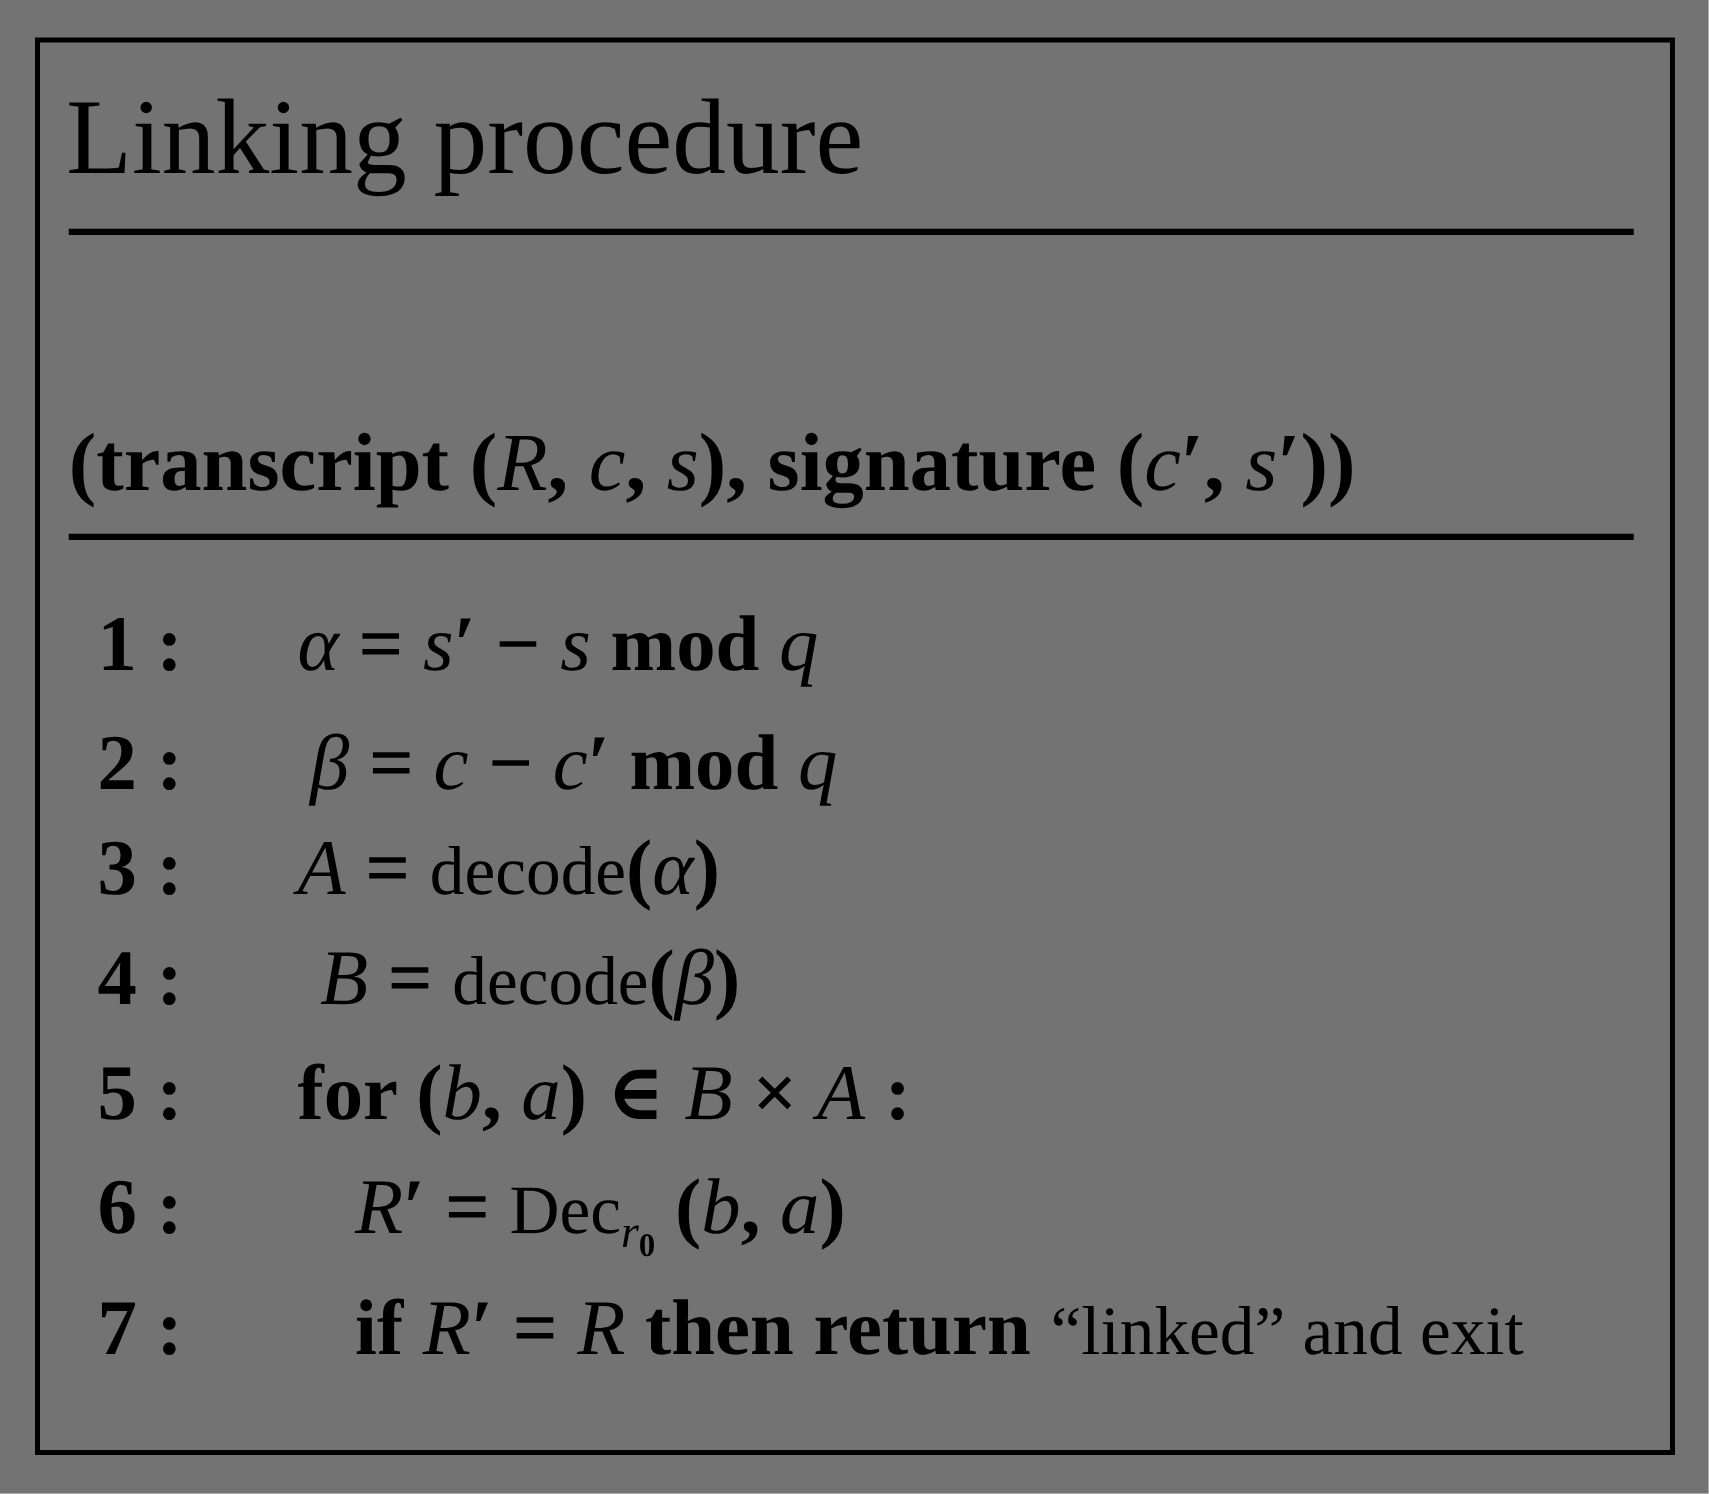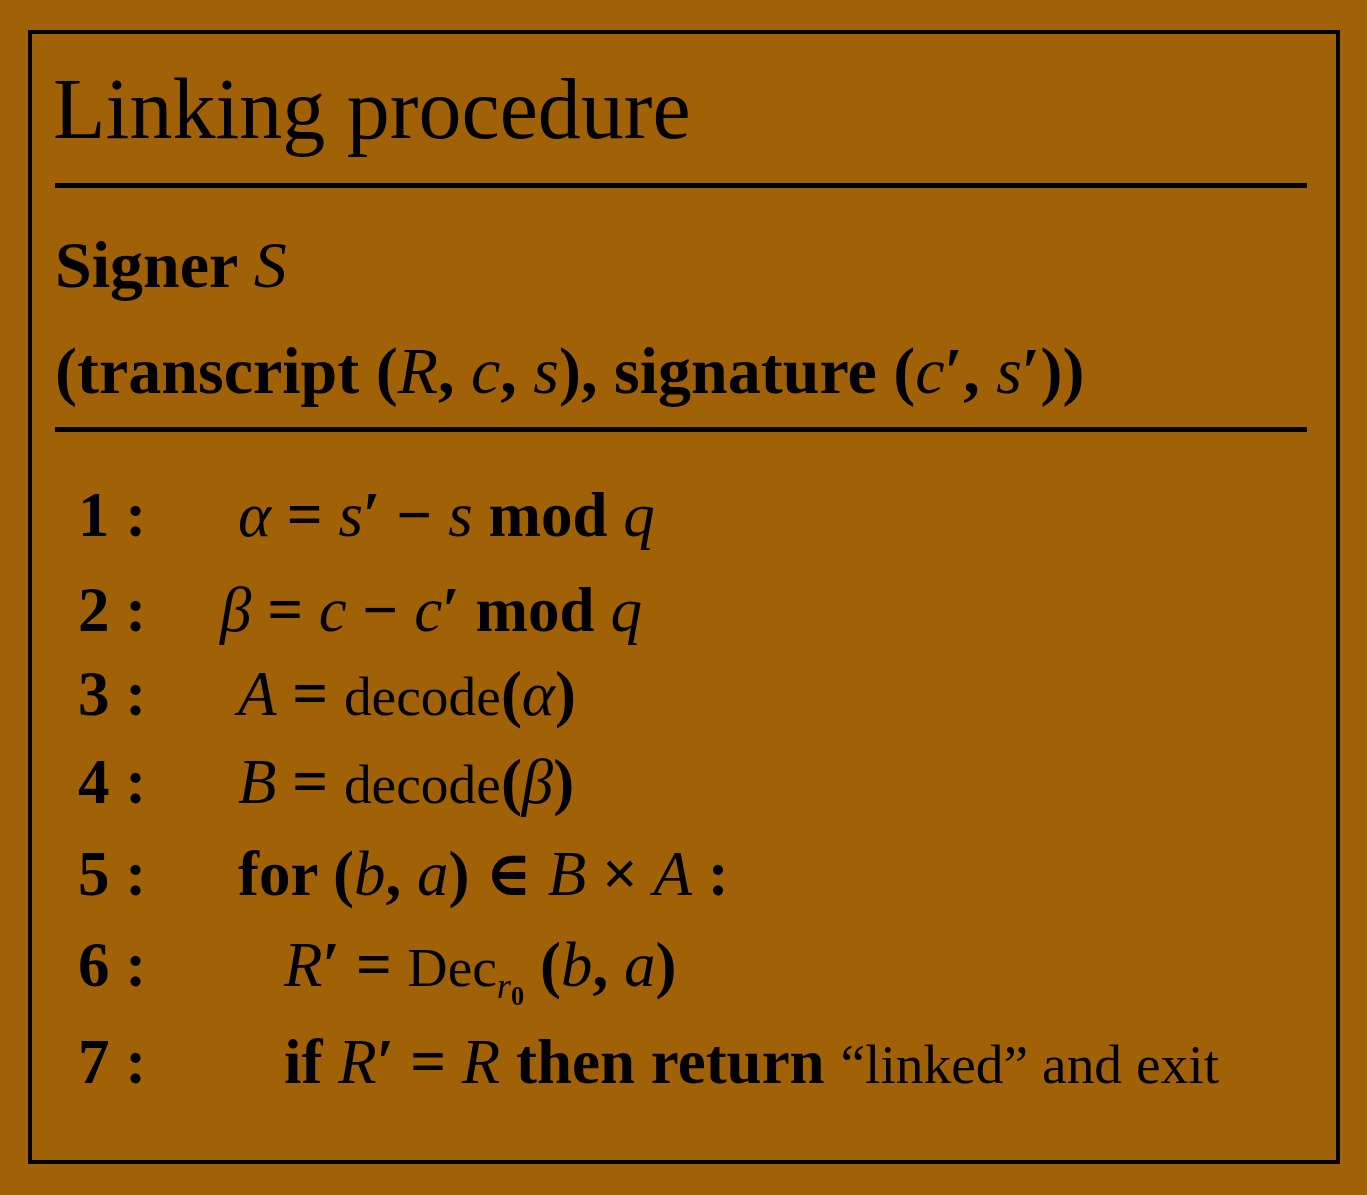--- a/index.html
+++ b/index.html
@@ -4,21 +4,21 @@
 <style>
   html, body {
     margin: 0;
     padding: 0;
     background: #ffffff;
   }
   .page {
     position: relative;
     width: 1367px;
     height: 1195px;
-    background: #a16207;
+    background: #737373;
     color: #000000;
     font-family: "Liberation Serif", "DejaVu Serif", serif;
     overflow: hidden;
   }
   .frame {
     position: absolute;
     left: 28px;
     top: 30px;
     width: 1312px;
     height: 1134px;
@@ -84,28 +84,27 @@
 </head>
 <body>
 
 <div class="page">
   <div class="frame"></div>
 
   <div class="title">Linking procedure</div>
 
   <div class="rule rule1"></div>
 
-  <div class="line party"><span class="seg bf">Signer </span><span class="seg cal">S</span></div>
 
   <div class="line inputs"><span class="seg rm">(transcript (</span><span class="seg it">R</span><span class="seg rm">, </span><span class="seg it">c</span><span class="seg rm">, </span><span class="seg it">s</span><span class="seg rm">), signature (</span><span class="seg it">c</span><span class="seg rm">′</span><span class="seg rm">, </span><span class="seg it">s</span><span class="seg rm">′</span><span class="seg rm">))</span></div>
 
   <div class="rule rule2"></div>
 
   <div id="steps">
       <div class="step" style="top: 484px;"><span class="step-num rm">1 :</span><span class="step-code" style="left: 222px;"><span class="seg it">α</span><span class="seg rm"> = </span><span class="seg it">s</span><span class="seg rm">′</span><span class="seg rm"> − </span><span class="seg it">s</span><span class="seg rm"> mod </span><span class="seg it">q</span></span></div>
-      <div class="step" style="top: 579px;"><span class="step-num rm">2 :</span><span class="step-code" style="left: 204px;"><span class="seg it">β</span><span class="seg rm"> = </span><span class="seg it">c</span><span class="seg rm"> − </span><span class="seg it">c</span><span class="seg rm">′</span><span class="seg rm"> mod </span><span class="seg it">q</span></span></div>
+      <div class="step" style="top: 579px;"><span class="step-num rm">2 :</span><span class="step-code" style="left: 232px;"><span class="seg it">β</span><span class="seg rm"> = </span><span class="seg it">c</span><span class="seg rm"> − </span><span class="seg it">c</span><span class="seg rm">′</span><span class="seg rm"> mod </span><span class="seg it">q</span></span></div>
       <div class="step" style="top: 663px;"><span class="step-num rm">3 :</span><span class="step-code" style="left: 222px;"><span class="seg it">A</span><span class="seg rm"> = </span><span class="seg sf">decode</span><span class="seg rm">(</span><span class="seg it">α</span><span class="seg rm">)</span></span></div>
-      <div class="step" style="top: 751px;"><span class="step-num rm">4 :</span><span class="step-code" style="left: 222px;"><span class="seg it">B</span><span class="seg rm"> = </span><span class="seg sf">decode</span><span class="seg rm">(</span><span class="seg it">β</span><span class="seg rm">)</span></span></div>
+      <div class="step" style="top: 751px;"><span class="step-num rm">4 :</span><span class="step-code" style="left: 240px;"><span class="seg it">B</span><span class="seg rm"> = </span><span class="seg sf">decode</span><span class="seg rm">(</span><span class="seg it">β</span><span class="seg rm">)</span></span></div>
       <div class="step" style="top: 843px;"><span class="step-num rm">5 :</span><span class="step-code" style="left: 222px;"><span class="seg bf">for </span><span class="seg rm">(</span><span class="seg it">b</span><span class="seg rm">, </span><span class="seg it">a</span><span class="seg rm">) ∈ </span><span class="seg it">B</span><span class="seg rm"> × </span><span class="seg it">A</span><span class="seg rm"> :</span></span></div>
       <div class="step" style="top: 934px;"><span class="step-num rm">6 :</span><span class="step-code" style="left: 268px;"><span class="seg it">R</span><span class="seg rm">′</span><span class="seg rm"> = </span><span class="seg sf">Dec</span><span class="seg it sub">r</span><span class="seg rm subsub">0</span><span class="seg rm"> (</span><span class="seg it">b</span><span class="seg rm">, </span><span class="seg it">a</span><span class="seg rm">)</span></span></div>
       <div class="step" style="top: 1031px;"><span class="step-num rm">7 :</span><span class="step-code" style="left: 268px;"><span class="seg bf">if </span><span class="seg it">R</span><span class="seg rm">′</span><span class="seg rm"> = </span><span class="seg it">R</span><span class="seg bf"> then return </span><span class="seg sf">“linked”</span><span class="seg sf"> and exit</span></span></div>
     </div>
 </div>
 
 </body></html>

